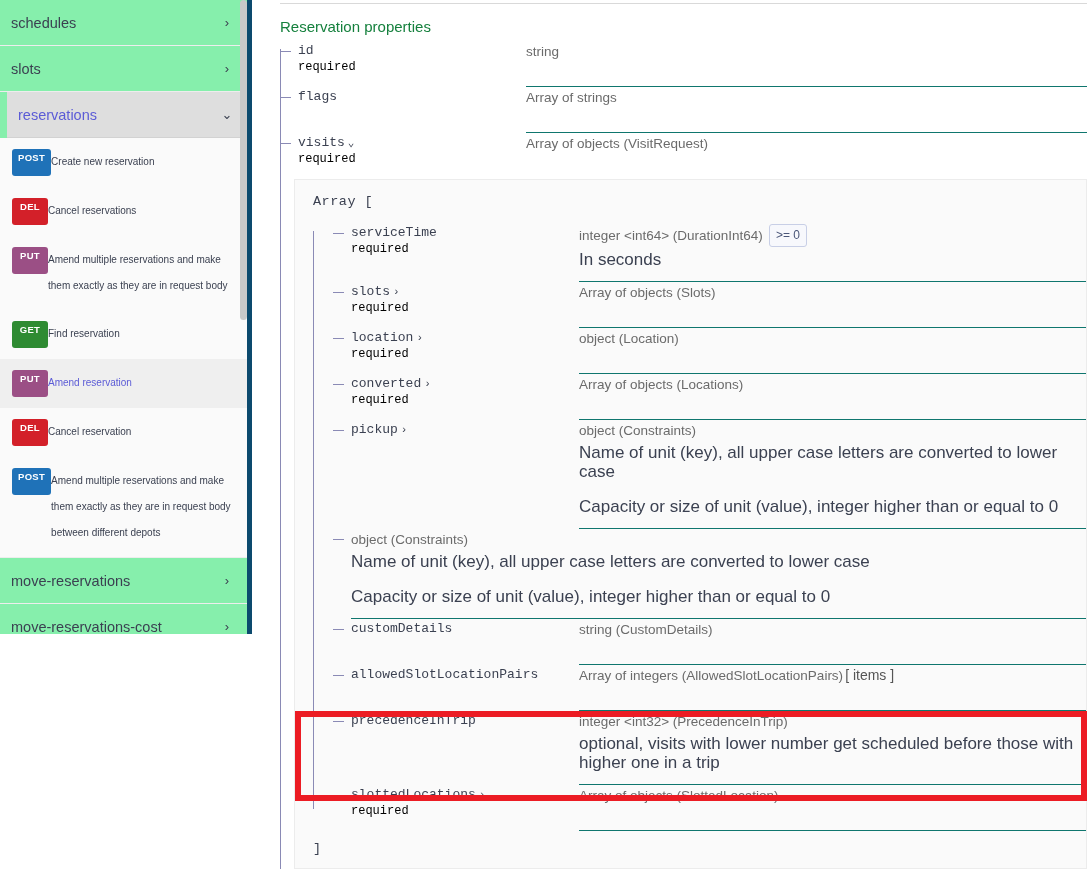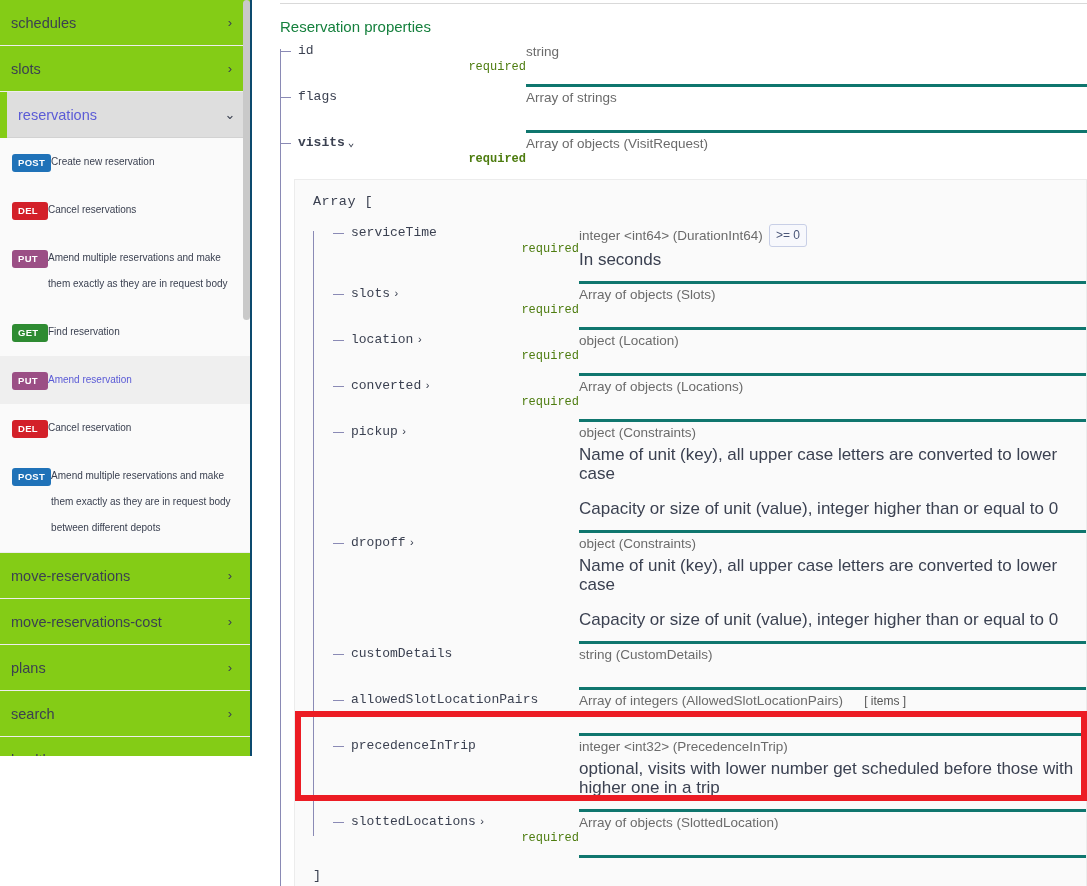--- a/index.html
+++ b/index.html
@@ -10,23 +10,23 @@
     overflow: hidden;
     background: #fff;
     font-family: "Liberation Sans", sans-serif;
   }
   #app { position: relative; width: 1087px; height: 886px; display: flex; }
 
   
   .sidebar {
     width: 252px;
     min-width: 252px;
-    height: 756px;
-    background: #84cc16;
-    border-right: 2px solid #0c4a6e;
+    height: 634px;
+    background: #86efac;
+    border-right: 5px solid #0c4a6e;
     overflow: hidden;
     position: relative;
   }
   .nav-group {
     display: flex;
     align-items: center;
     justify-content: space-between;
     padding: 0 14px 0 11px;
     height: 46px;
     font-size: 14.5px;
@@ -63,30 +63,29 @@
     font-size: 10px;
     color: #3b4151;
     line-height: 26px;
     max-width: 180px;
   }
   .op-row.selected .label { color: #5b5bd6; }
 
   .badge {
     display: inline-block;
     min-width: 36px;
-    text-align: left;
+    text-align: center;
     color: #fff;
     font-size: 9.5px;
     font-weight: bold;
     font-family: "Liberation Sans", sans-serif;
     letter-spacing: .3px;
-    padding: 4px 6px 4px 6px;
+    padding: 4px 6px 13px 6px;
     border-radius: 3px;
     line-height: 10px;
-    margin-top: 5px;
     flex: 0 0 auto;
   }
   .badge.post { background: #1f72b8; }
   .badge.del  { background: #d32029; }
   .badge.put  { background: #9b4f85; }
   .badge.get  { background: #2e8b32; }
 
   .sb-divider { height: 1px; background: #ededed; }
 
   
@@ -148,39 +147,38 @@
   }
   .prop-name {
     width: 228px;
     min-width: 228px;
     flex: 0 0 228px;
     font-family: "Liberation Mono", monospace;
     font-size: 13px;
     color: #3b4151;
     padding-top: 2px;
   }
-  .prop-name.bold { font-weight: bold; }
+  .prop-name.bold { font-weight: normal; }
   .prop-name .expander {
     color: #3b4151;
     font-size: 11px;
     padding-left: 3px;
   }
   .req {
     display: block;
-    color: #4d7c0f;
+    color: #000000;
     font-family: "Liberation Mono", monospace;
     font-size: 12px;
     padding-top: 2px;
-    text-align: right;
   }
   .prop-val {
     flex: 1;
     padding-top: 1px;
     padding-bottom: 12px;
-    border-bottom: 3px solid #0f766e;
+    border-bottom: 1px solid #0f766e;
     min-height: 46px;
   }
   .prop-val.nobottom { border-bottom: none; }
   .type {
     font-size: 13.5px;
     color: #6b6b6b;
     line-height: 19px;
   }
   .desc {
     font-size: 17px;
@@ -195,22 +193,22 @@
     background: #f7f8fc;
     color: #4a5678;
     font-size: 12px;
     border-radius: 3px;
     padding: 1px 6px;
     margin-left: 6px;
     vertical-align: 1px;
   }
   .items-tag {
     color: #555;
-    font-size: 12px;
-    padding-left: 21px;
+    font-size: 14px;
+    padding-left: 2px;
     font-family: "Liberation Sans", sans-serif;
   }
 
   
   .array-block {
     background: #fafafa;
     border: 1px solid #ececec;
     margin-left: 14px;
     padding: 14px 0 12px 18px;
     position: relative;
@@ -431,23 +429,20 @@
             </div>
             <div class="prop-val">
               <div class="type">object (Constraints)</div>
               <div class="desc">Name of unit (key), all upper case letters are converted to lower case</div>
               <div class="desc">Capacity or size of unit (value), integer higher than or equal to 0</div>
             </div>
           </div>
 
           <div class="prop">
             <div class="tick"></div>
-            <div class="prop-name">
-              <span>dropoff</span><span class="expander">›</span>
-            </div>
             <div class="prop-val">
               <div class="type">object (Constraints)</div>
               <div class="desc">Name of unit (key), all upper case letters are converted to lower case</div>
               <div class="desc">Capacity or size of unit (value), integer higher than or equal to 0</div>
             </div>
           </div>
 
           <div class="prop">
             <div class="tick"></div>
             <div class="prop-name">

